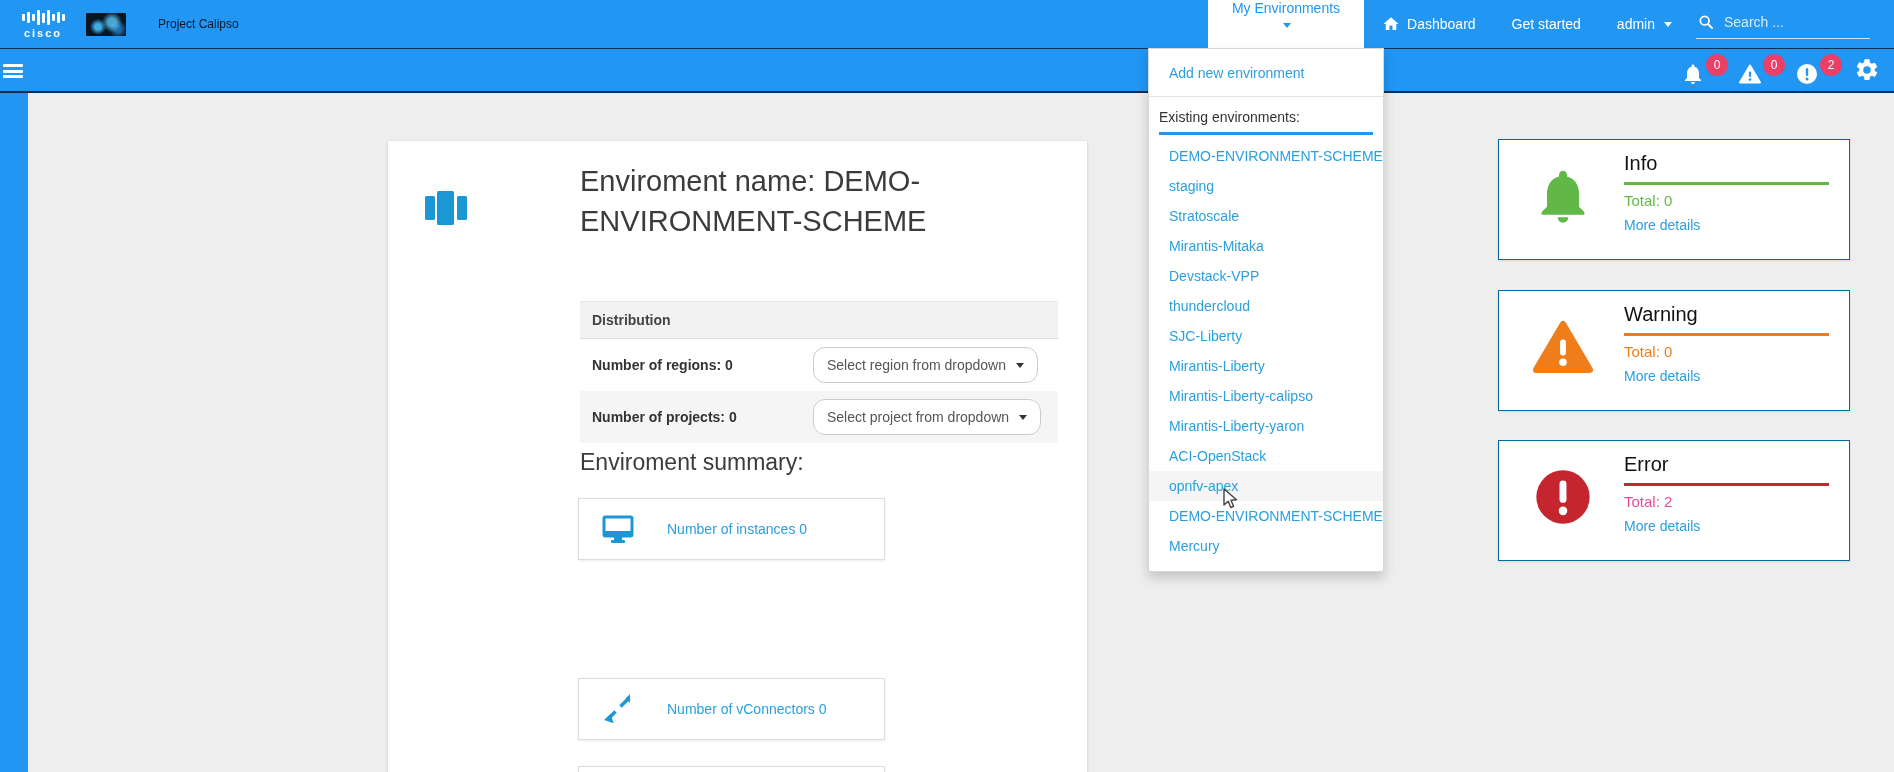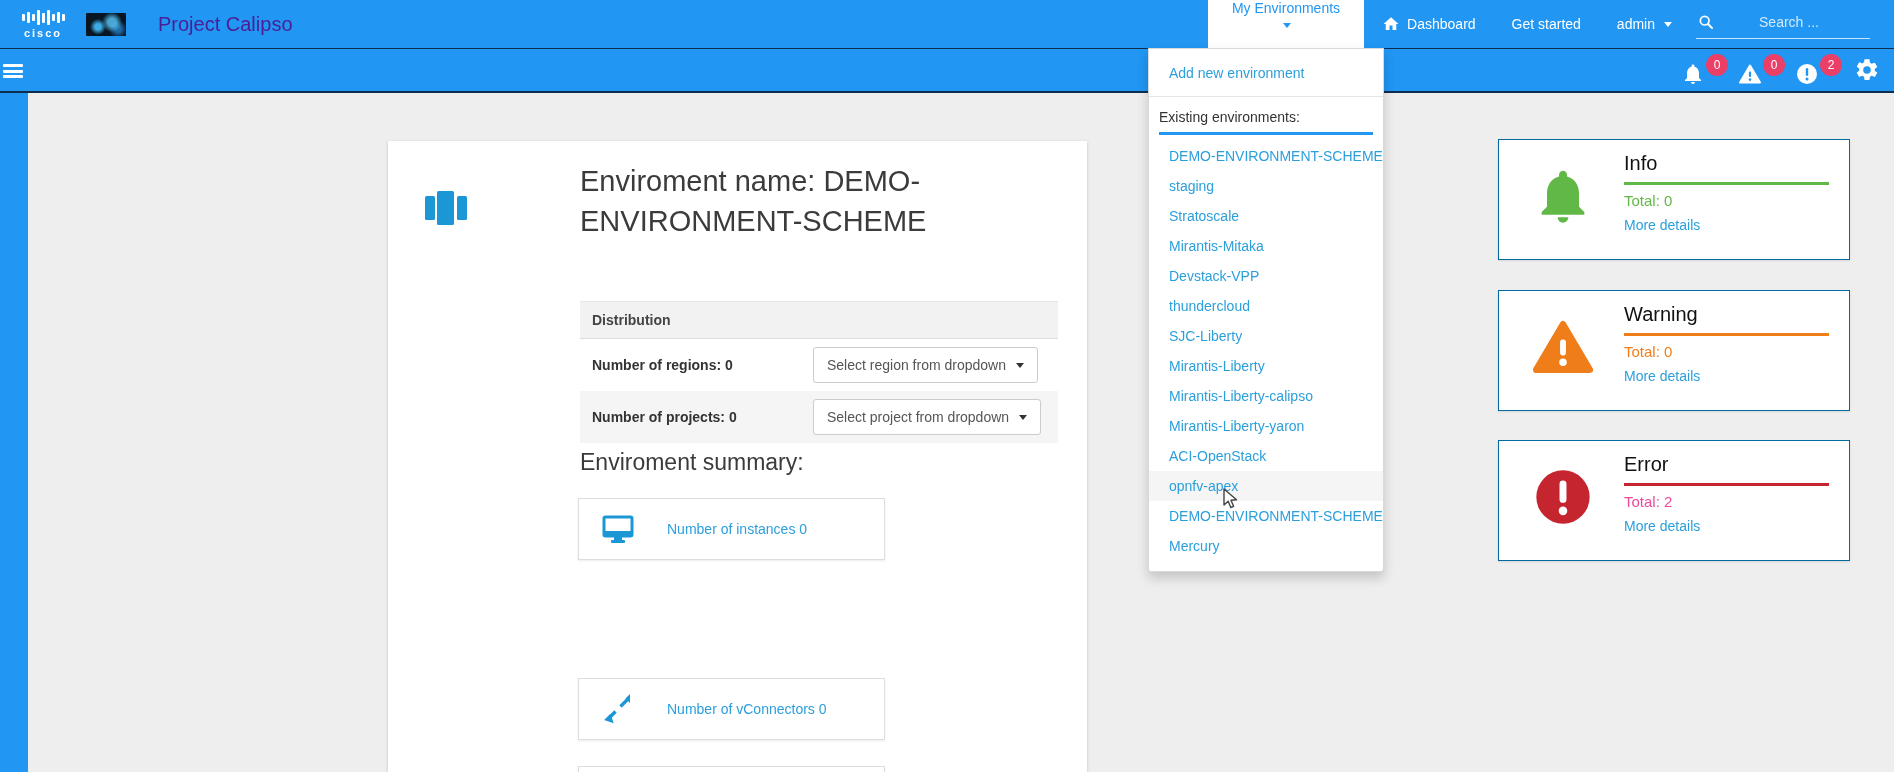--- a/index.html
+++ b/index.html
@@ -21,21 +21,21 @@
   .cisco-bars span{width:3px;background:#fff;border-radius:1px;display:block;}
   .cisco-text{color:#fff;font-size:11px;font-weight:bold;letter-spacing:2px;margin-top:1px;}
   .thumb{
     width:40px;height:23px;border-radius:1px;
     background:
       radial-gradient(circle at 30% 60%, rgba(64,180,240,.95) 0 3px, transparent 8px),
       radial-gradient(circle at 65% 40%, rgba(90,200,250,.8) 0 4px, transparent 10px),
       radial-gradient(circle at 80% 70%, rgba(40,140,220,.7) 0 3px, transparent 9px),
       #081624;
   }
-  .brand-title{color:#4c1d95;font-size:20px;margin-left:12px;}
+  .brand-title{color:#0f172a;font-size:12px;margin-left:12px;}
   .nav-right{margin-left:auto;display:flex;align-items:stretch;height:48px;}
   .nav-item{
     display:flex;align-items:center;gap:7px;color:#fff;font-size:14px;
     padding:0 18px;cursor:pointer;white-space:nowrap;
   }
   .nav-item.active-tab{
     background:#fff;color:#2196f3;height:49px;z-index:10;padding:0 24px;flex-direction:column;
   }
   .caret{
     display:inline-block;width:0;height:0;margin-left:2px;
@@ -43,21 +43,20 @@
     border-top:5px solid currentColor;vertical-align:middle;
   }
   .nav-search{display:flex;align-items:center;gap:8px;padding:0 24px 0 6px;}
   .nav-search .search-line{
     display:flex;align-items:center;gap:8px;
     border-bottom:1px solid rgba(255,255,255,.75);padding:4px 2px 7px 2px;width:170px;
   }
   .nav-search input{
     background:transparent;border:none;outline:none;color:#4c1d95;font-size:14px;width:130px;
     font-family:"Liberation Sans", sans-serif;
-    text-align:center;
   }
   .nav-search input::placeholder{color:rgba(255,255,255,.8);}
   
   .subbar{
     position:absolute;left:0;top:49px;width:100%;height:42px;
     background:#2196f3;border-bottom:2px solid #0e2d4e;z-index:4;
     display:flex;align-items:center;
   }
   .hamburger{width:20px;margin-left:3px;margin-top:2px;cursor:pointer;}
   .hamburger span{display:block;height:3px;background:#fff;border-radius:1px;margin:2.5px 0;}
@@ -86,21 +85,21 @@
   }
   .dist-table{position:absolute;left:192px;top:160px;width:478px;font-size:14px;color:#333;}
   .dist-header{
     background:#f2f2f2;border-top:1px solid #e7e7e7;border-bottom:1px solid #ddd;
     font-weight:bold;color:#444;padding:10px 12px;
   }
   .dist-row{display:flex;align-items:center;padding:8px 12px;min-height:36px;gap:26px;}
   .dist-row.alt{background:#f5f5f5;}
   .dist-label{font-weight:bold;width:195px;}
   .dist-btn{
-    background:#fff;border:1px solid #ccc;border-radius:3px;color:#555;
+    background:#fff;border:1px solid #ccc;border-radius:12px;color:#555;
     font-size:14px;padding:9px 13px;cursor:pointer;display:inline-flex;align-items:center;gap:8px;
     font-family:"Liberation Sans", sans-serif;
   }
   .dist-btn .caret{border-top-color:#333;}
   .summary-heading{
     position:absolute;left:192px;top:308px;font-size:23px;color:#3b3b3b;
   }
   .summary-card{
     position:absolute;left:190px;width:305px;height:60px;background:#fff;
     border:1px solid #ddd;box-shadow:0 1px 2px rgba(0,0,0,.08);

